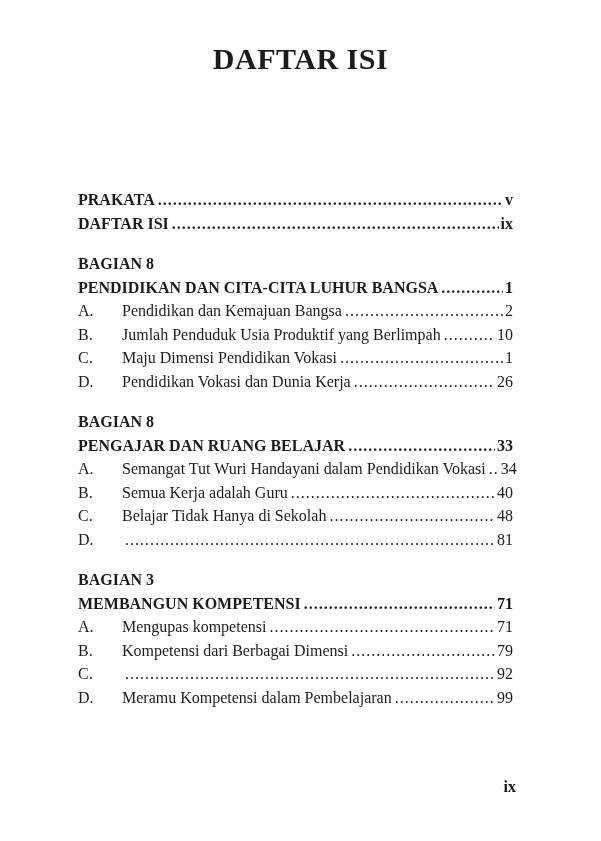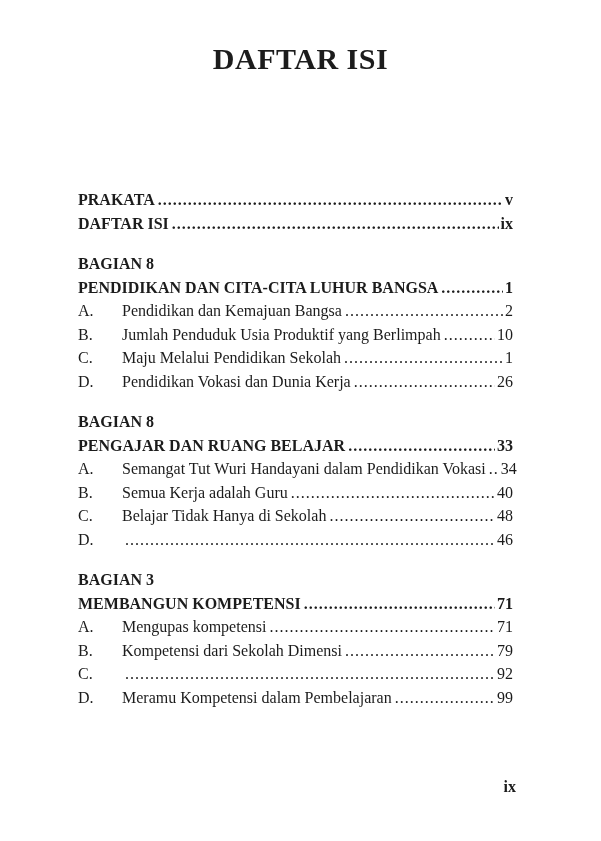--- a/index.html
+++ b/index.html
@@ -112,21 +112,21 @@
         <span class="pg">2</span>
       </div>
       <div class="row">
         <span class="letter">B.</span>
         <span class="t">Jumlah Penduduk Usia Produktif yang Berlimpah</span>
         <span class="leader"></span>
         <span class="pg">10</span>
       </div>
       <div class="row">
         <span class="letter">C.</span>
-        <span class="t">Maju Melalui Pendidikan Sekolah</span>
+        <span class="t">Maju Dimensi Pendidikan Vokasi</span>
         <span class="leader"></span>
         <span class="pg">1</span>
       </div>
       <div class="row">
         <span class="letter">D.</span>
         <span class="t">Pendidikan Vokasi dan Dunia Kerja</span>
         <span class="leader"></span>
         <span class="pg">26</span>
       </div>
     </div>
@@ -152,40 +152,40 @@
       </div>
       <div class="row">
         <span class="letter">C.</span>
         <span class="t">Belajar Tidak Hanya di Sekolah</span>
         <span class="leader"></span>
         <span class="pg">48</span>
       </div>
       <div class="row">
         <span class="letter">D.</span>
         <span class="leader"></span>
-        <span class="pg">46</span>
+        <span class="pg">81</span>
       </div>
     </div>
 
     <div class="section">
       <div class="bagian">BAGIAN 3</div>
       <div class="row bold">
         <span class="t">MEMBANGUN KOMPETENSI</span>
         <span class="leader"></span>
         <span class="pg">71</span>
       </div>
       <div class="row">
         <span class="letter">A.</span>
         <span class="t">Mengupas kompetensi</span>
         <span class="leader"></span>
         <span class="pg">71</span>
       </div>
       <div class="row">
         <span class="letter">B.</span>
-        <span class="t">Kompetensi dari Sekolah Dimensi</span>
+        <span class="t">Kompetensi dari Berbagai Dimensi</span>
         <span class="leader"></span>
         <span class="pg">79</span>
       </div>
       <div class="row">
         <span class="letter">C.</span>
         <span class="leader"></span>
         <span class="pg">92</span>
       </div>
       <div class="row">
         <span class="letter">D.</span>

